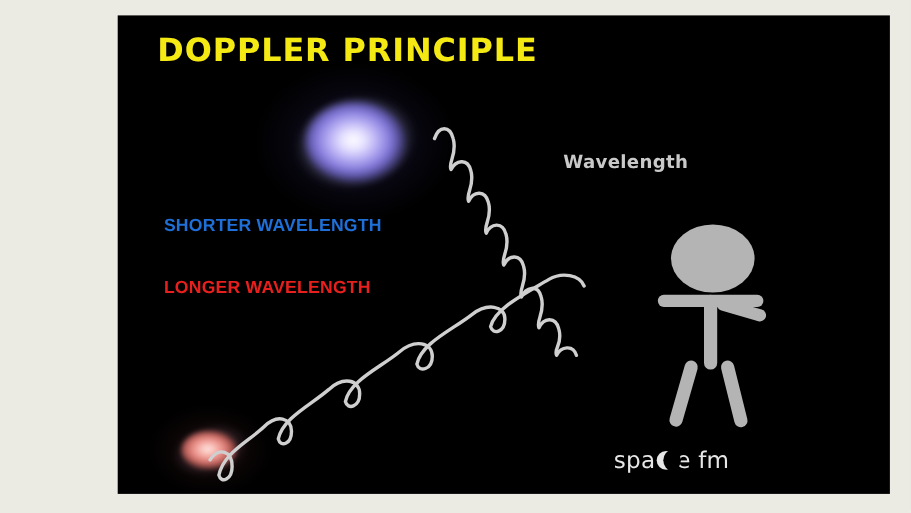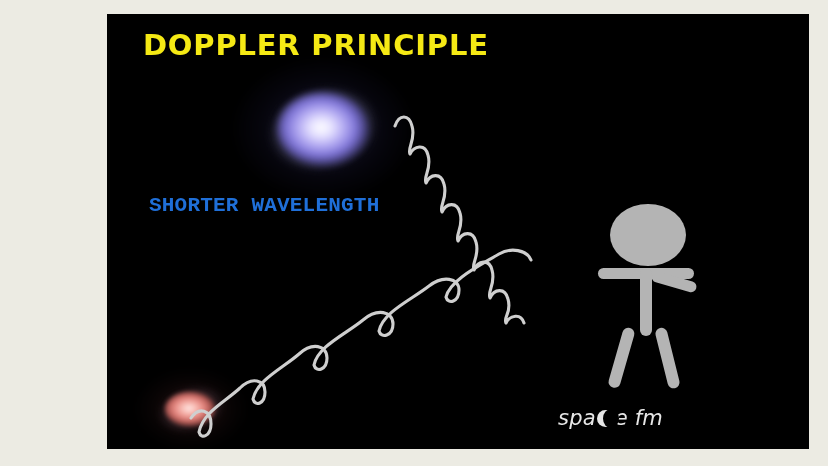--- a/index.html
+++ b/index.html
@@ -147,24 +147,24 @@
     letter-spacing: 0.3px;
     white-space: nowrap;
   }
   .legend-block {
     position: absolute;
     left: 42px;
   }
   #legend-shorter { top: 182px; }
   #legend-longer  { top: 238px; }
   .legend-head {
-    font-size: 21px;
+    font-size: 16px;
     font-weight: bold;
     letter-spacing: 0.2px;
-    font-family: Liberation Mono, monospace;
+    font-family: Liberation Sans, sans-serif;
     white-space: nowrap;
     line-height: 20px;
   }
   .legend-head.blue { color: #1f6fd8; }
   .legend-head.red  { color: #e8201d; }
   .legend-sub {
     font-size: 19px;
     font-weight: bold;
     color: #f0f0f0;
     font-family: "DejaVu Sans", sans-serif;
@@ -225,21 +225,20 @@
   #logo {
     position: absolute;
     left: 451px;
     top: 394px;
     display: flex;
     align-items: center;
     font-family: "DejaVu Sans", sans-serif;
     font-size: 21px;
     color: #e6e6e6;
     letter-spacing: 0.2px;
-    font-style: italic;
   }
   #logo .seg { line-height: 21px; }
   #moon-icon {
     position: relative;
     width: 17px;
     height: 17px;
     margin: 0 1px;
     display: inline-block;
   }
   #moon-icon .disc {
@@ -310,26 +309,28 @@
            C 211 332, 239 320, 256 306
            C 270 294, 286 297, 286 310
            C 286 322, 274 325, 272 317
            C 276 298, 304 286, 322 272
            C 336 261, 352 264, 352 276
            C 352 288, 341 291, 339 283
            C 343 266, 372 252, 392 240
            C 404 233, 420 236, 424 246"></path>
     </svg>
 
+    <div id="wavelength-label">Wavelength</div>
 
     <div id="legend-shorter" class="legend-block">
       <div class="legend-head blue">SHORTER WAVELENGTH</div>
     </div>
 
     <div id="legend-longer" class="legend-block">
+      <div class="legend-head red">LONGER WAVELENGTH</div>
     </div>
 
     <div id="figure">
       <div id="fig-head" class="fig-part"></div>
       <div id="fig-arms" class="fig-part"></div>
       <div id="fig-arm-right" class="fig-part"></div>
       <div id="fig-body" class="fig-part"></div>
       <div id="fig-leg-left" class="fig-part"></div>
       <div id="fig-leg-right" class="fig-part"></div>
     </div>

